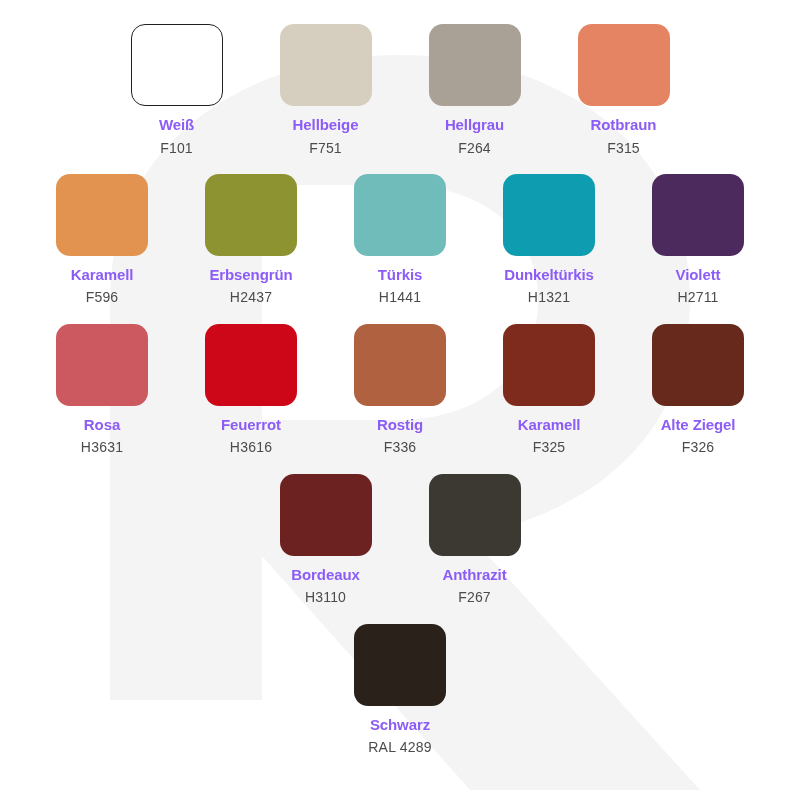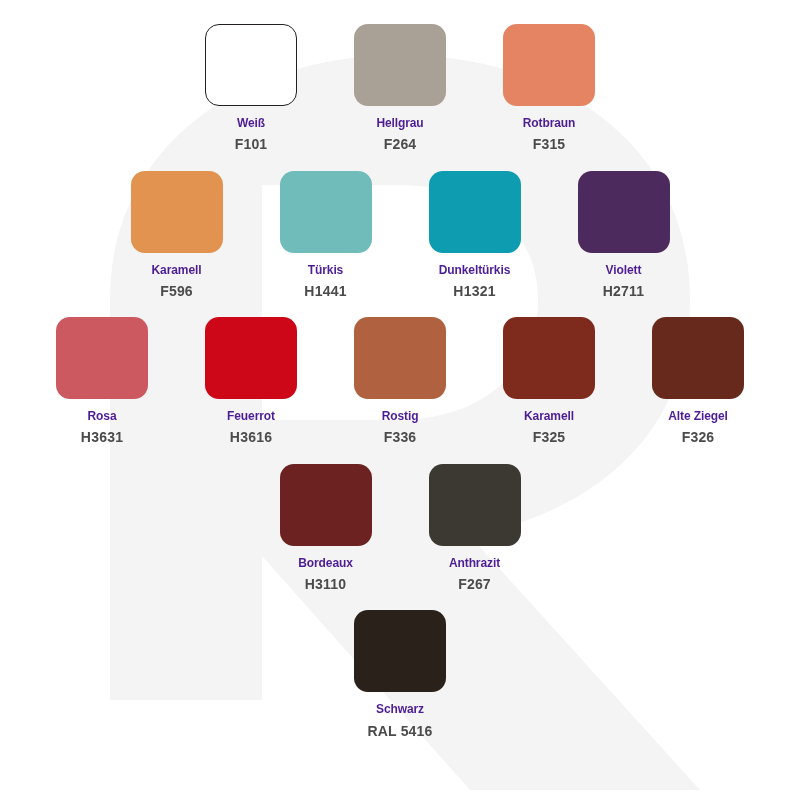--- a/index.html
+++ b/index.html
@@ -65,33 +65,33 @@
     height: 82px;
     border-radius: 14px;
     box-sizing: border-box;
   }
   .chip.outlined {
     border: 1.6px solid #231F20;
   }
 
   .name {
     margin-top: 11px;
-    font-size: 12px;
+    font-size: 15px;
     font-weight: bold;
-    color: #4c1d95;
+    color: #8b5cf6;
     letter-spacing: -0.1px;
     line-height: 1.1;
     text-align: center;
     white-space: nowrap;
   }
 
   .code {
     margin-top: 7px;
     font-size: 14px;
-    font-weight: bold;
+    font-weight: normal;
     color: #4B4B4B;
     letter-spacing: 0.2px;
     line-height: 1.1;
     text-align: left;
     white-space: nowrap;
   }
 </style>
 </head>
 <body>
 
@@ -118,38 +118,48 @@
 
   <div id="grid">
 
     <div class="row">
       <div class="cell">
         <div class="chip outlined" style="background-color: rgb(255, 255, 255);"></div>
         <div class="name">Weiß</div>
         <div class="code">F101</div>
       </div>
       <div class="cell">
+        <div class="chip" style="background-color: rgb(214, 207, 191);"></div>
+        <div class="name">Hellbeige</div>
+        <div class="code">F751</div>
+      </div>
+      <div class="cell">
         <div class="chip" style="background-color: rgb(169, 160, 150);"></div>
         <div class="name">Hellgrau</div>
         <div class="code">F264</div>
       </div>
       <div class="cell">
         <div class="chip" style="background-color: rgb(229, 132, 98);"></div>
         <div class="name">Rotbraun</div>
         <div class="code">F315</div>
       </div>
     </div>
 
     <div class="row">
       <div class="cell">
         <div class="chip" style="background-color: rgb(226, 147, 80);"></div>
         <div class="name">Karamell</div>
         <div class="code">F596</div>
       </div>
       <div class="cell">
+        <div class="chip" style="background-color: rgb(140, 147, 48);"></div>
+        <div class="name">Erbsengrün</div>
+        <div class="code">H2437</div>
+      </div>
+      <div class="cell">
         <div class="chip" style="background-color: rgb(111, 188, 186);"></div>
         <div class="name">Türkis</div>
         <div class="code">H1441</div>
       </div>
       <div class="cell">
         <div class="chip" style="background-color: rgb(14, 156, 176);"></div>
         <div class="name">Dunkeltürkis</div>
         <div class="code">H1321</div>
       </div>
       <div class="cell">
@@ -197,18 +207,18 @@
         <div class="chip" style="background-color: rgb(59, 57, 50);"></div>
         <div class="name">Anthrazit</div>
         <div class="code">F267</div>
       </div>
     </div>
 
     <div class="row last">
       <div class="cell">
         <div class="chip" style="background-color: rgb(42, 33, 27);"></div>
         <div class="name">Schwarz</div>
-        <div class="code">RAL 5416</div>
+        <div class="code">RAL 4289</div>
       </div>
     </div>
 
   </div>
 </div>
 
 </body></html>

